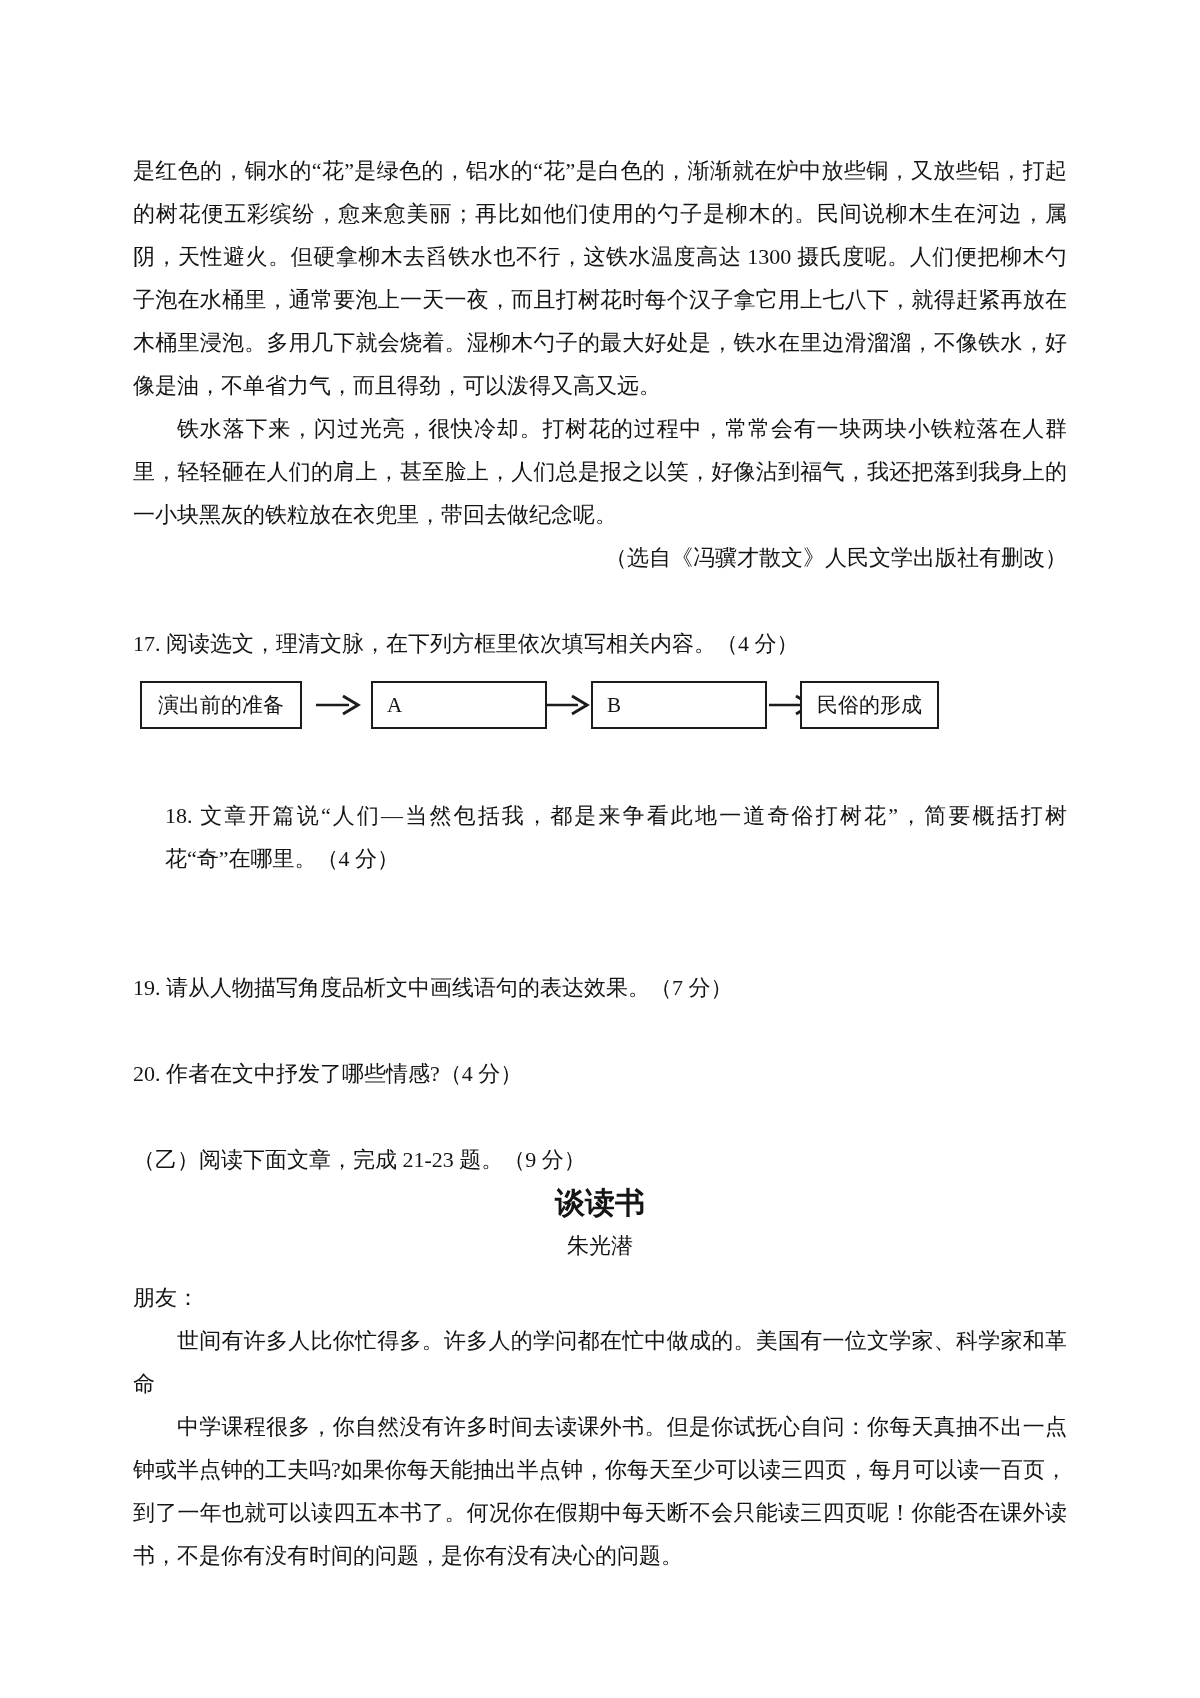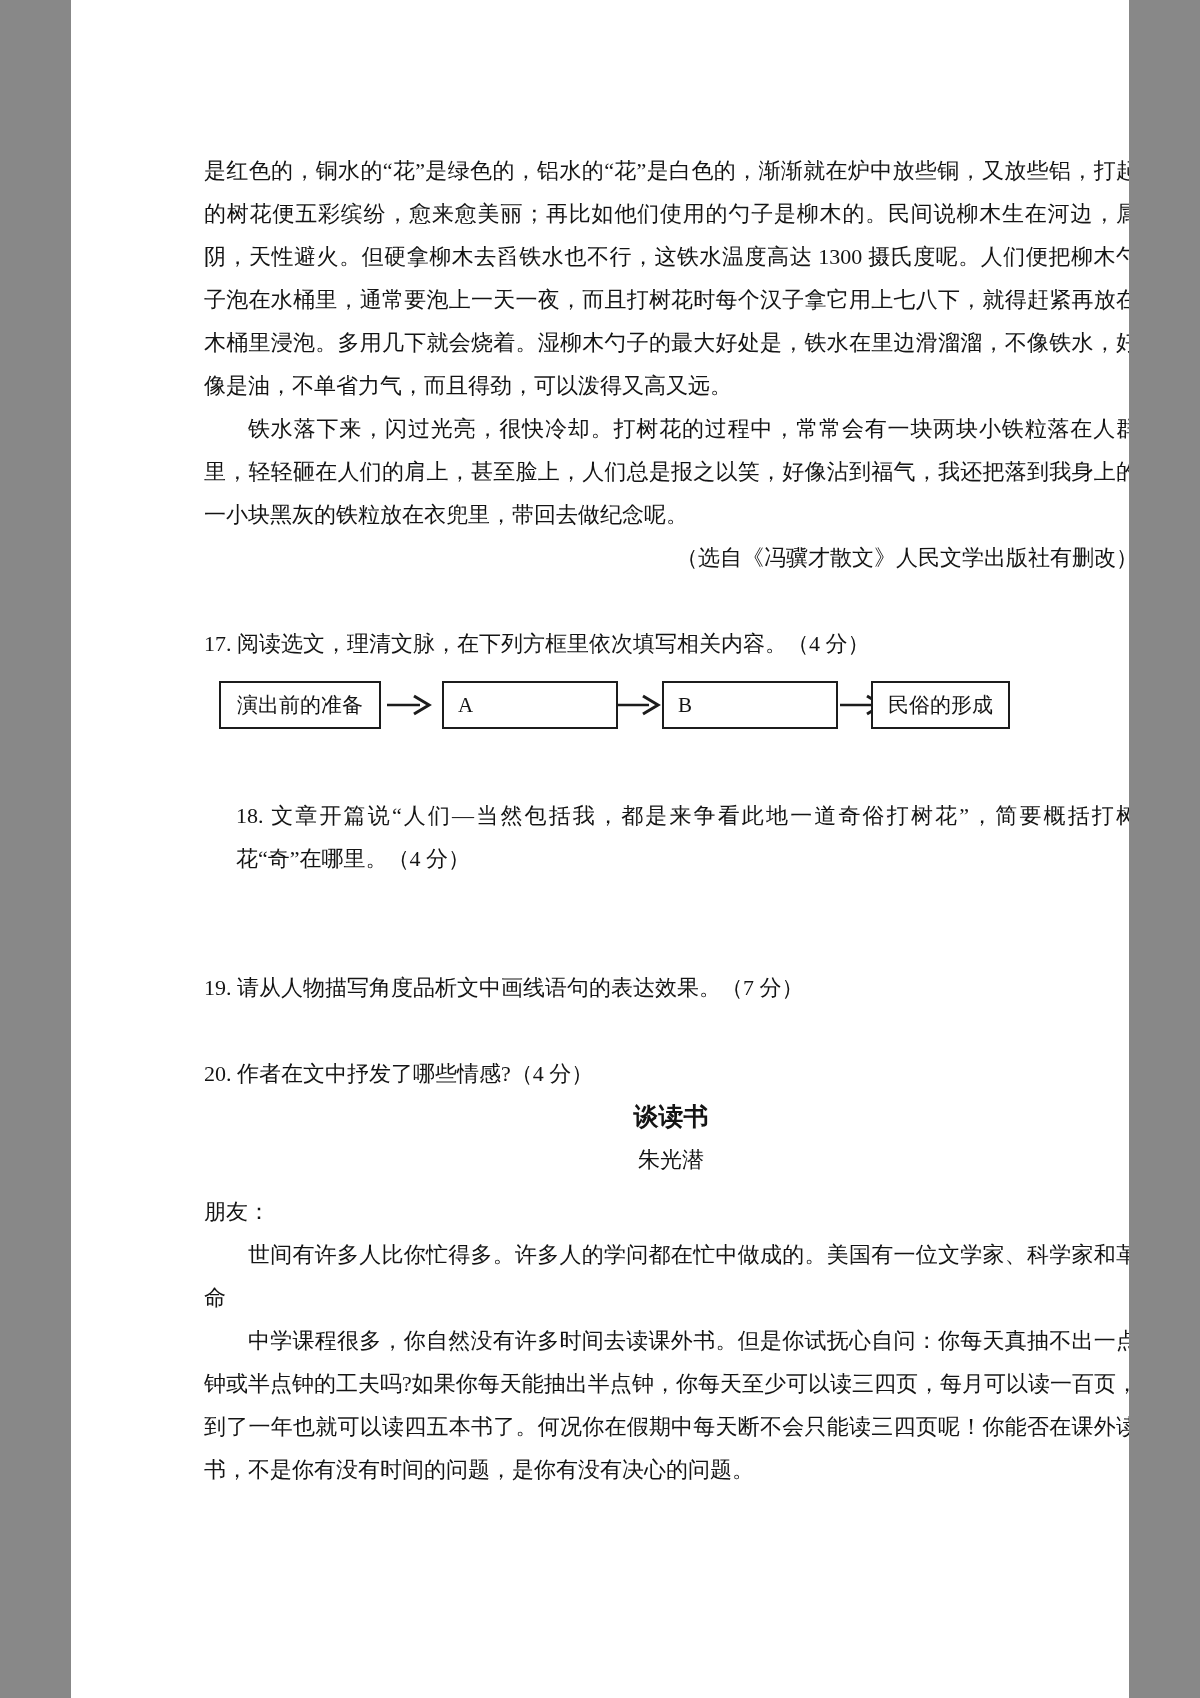--- a/index.html
+++ b/index.html
@@ -1,18 +1,18 @@
 <!DOCTYPE html>
 <html><head>
 <meta charset="utf-8">
 <style>
   html,body { margin:0; padding:0; background:#888; }
   .page {
     position:relative;
-    width:1058px; height:1698px;
+    width:1200px; height:1698px;
     margin:0 auto;
     background:#ffffff;
     color:#141414;
     font-family:"Liberation Serif","DejaVu Serif",serif;
     overflow:hidden;
   }
   .content {
     position:absolute;
     left:133px; top:149px;
     width:934px;
@@ -22,39 +22,39 @@
   p { margin:0; }
   .justify { text-align:justify; text-justify:inter-ideograph; }
   .indent { text-indent:2em; }
   .source-line { text-align:right; }
   .q17 { margin-top:43px; }
   .q18 { margin-top:65px;margin-left:32px; }
   .q19 { margin-top:86px; }
   .q20 { margin-top:43px; }
   .section-intro { margin-top:43px; }
   .center { text-align:center; }
-  .bold { font-weight:bold; font-size:25px; }
+  .bold { font-weight:bold; font-size:30px; }
   .salutation { margin-top:9px; }
 
   .flowchart {
     position:relative;
     height:48px;
     margin-top:16px;
   }
   .fbox {
     position:absolute; top:0;
     height:48px;
     box-sizing:border-box;
     border:2px solid #1c1c1c;
     display:flex; align-items:center; justify-content:center;
     font-size:21px; line-height:1;
     background:#fff;
   }
   .fbox.blank { justify-content:flex-start; padding-left:14px; }
-  .b1 { left:15px;  width:162px;justify-content:center; }
+  .b1 { left:7px;  width:162px;justify-content:center; }
   .b2 { left:238px; width:176px; }
   .b3 { left:458px; width:176px; }
   .b4 { left:667px; width:139px; }
   .arrow { position:absolute; top:12px; }
   .a1 { left:182px; }
   .a2 { left:411px; }
   .a3 { left:635px; }
 </style>
 </head>
 <body>
@@ -92,20 +92,21 @@
       </svg>
       <div class="fbox b4">
         <span>民俗的形成</span>
       </div>
     </div>
 
     <p class="q18 justify">18. 文章开篇说“人们—当然包括我，都是来争看此地一道奇俗打树花”，简要概括打树花“奇”在哪里。（4 分）</p>
     <p class="q19">19. 请从人物描写角度品析文中画线语句的表达效果。（7 分）</p>
     <p class="q20">20. 作者在文中抒发了哪些情感?（4 分）</p>
 
+    <p class="section-intro">（乙）阅读下面文章，完成 21-23 题。（9 分）</p>
     <p class="center bold">谈读书</p>
     <p class="center">朱光潜</p>
     <p class="salutation">朋友：</p>
     <p class="justify indent">世间有许多人比你忙得多。许多人的学问都在忙中做成的。美国有一位文学家、科学家和革命</p>
     <p class="justify indent">中学课程很多，你自然没有许多时间去读课外书。但是你试抚心自问：你每天真抽不出一点钟或半点钟的工夫吗?如果你每天能抽出半点钟，你每天至少可以读三四页，每月可以读一百页，到了一年也就可以读四五本书了。何况你在假期中每天断不会只能读三四页呢！你能否在课外读书，不是你有没有时间的问题，是你有没有决心的问题。</p>
 
   </div>
 </div>
 
 </body></html>

